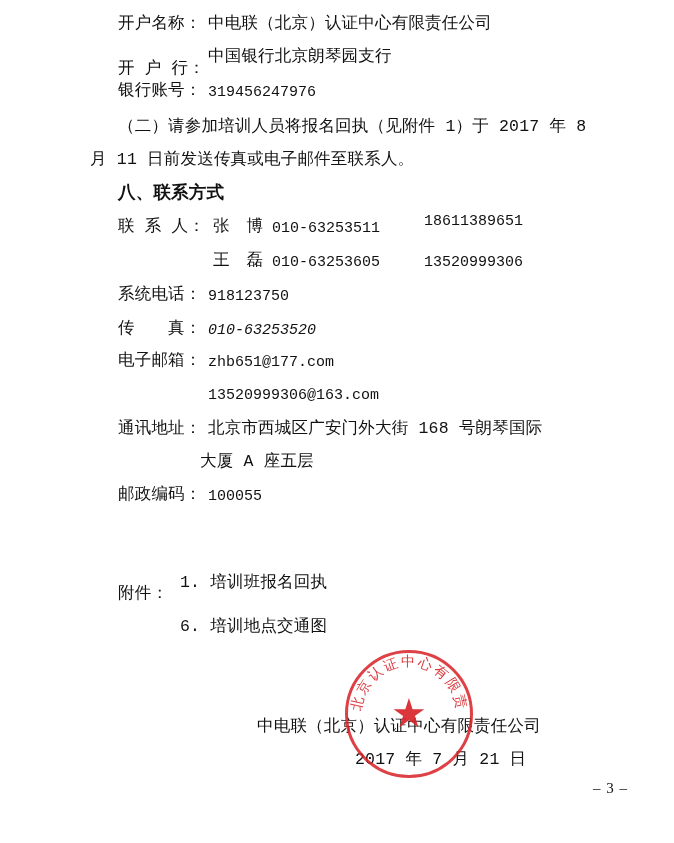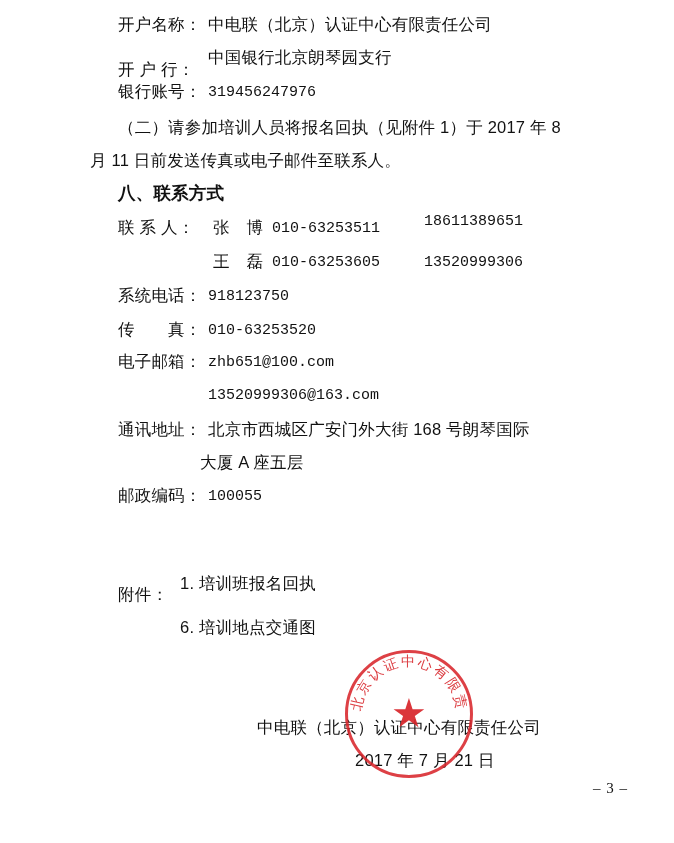--- a/index.html
+++ b/index.html
@@ -30,21 +30,21 @@
   }
   .line {
     position: absolute;
     white-space: pre;
     font-size: 16.5px;
     line-height: 20px;
     letter-spacing: 0.2px;
     font-family: "Liberation Serif", serif;
   }
   .cn {
-    font-family: Liberation Sans, sans-serif;
+    font-family: Liberation Mono, monospace;
     text-align: right;
   }
   .mono {
     font-family: "Liberation Mono", monospace;
     font-size: 15px;
     letter-spacing: 0px;
   }
   .bold {
     font-weight: bold;
   }
@@ -119,24 +119,24 @@
     <div class="line mono" style="left:424px; top:212px;">18611389651</div>
 
     <div class="line cn" style="left:213px; top:251px;">王　磊</div>
     <div class="line mono" style="left:272px; top:253px;">010-63253605</div>
     <div class="line mono" style="left:424px; top:253px;">13520999306</div>
 
     <div class="line cn" style="left:118px; top:285px;">系统电话：</div>
     <div class="line mono" style="left:208px; top:287px;">918123750</div>
 
     <div class="line cn" style="left:118px; top:319px;">传　　真：</div>
-    <div class="line mono" style="left:208px; top:321px;">010-63253520</div>
+    <div class="line mono" style="left:208px; top:321px;font-style:italic;">010-63253520</div>
 
     <div class="line cn" style="left:118px; top:351px;">电子邮箱：</div>
-    <div class="line mono" style="left:208px; top:353px;">zhb651@100.com</div>
+    <div class="line mono" style="left:208px; top:353px;">zhb651@177.com</div>
 
     <div class="line mono" style="left:208px; top:386px;">13520999306@163.com</div>
 
     <div class="line cn" style="left:118px; top:419px;">通讯地址：</div>
     <div class="line cn" style="left:208px; top:419px;">北京市西城区广安门外大街 168 号朗琴国际</div>
     <div class="line cn" style="left:200px; top:452px;">大厦 A 座五层</div>
 
     <div class="line cn" style="left:118px; top:485px;">邮政编码：</div>
     <div class="line mono" style="left:208px; top:487px;">100055</div>
 

